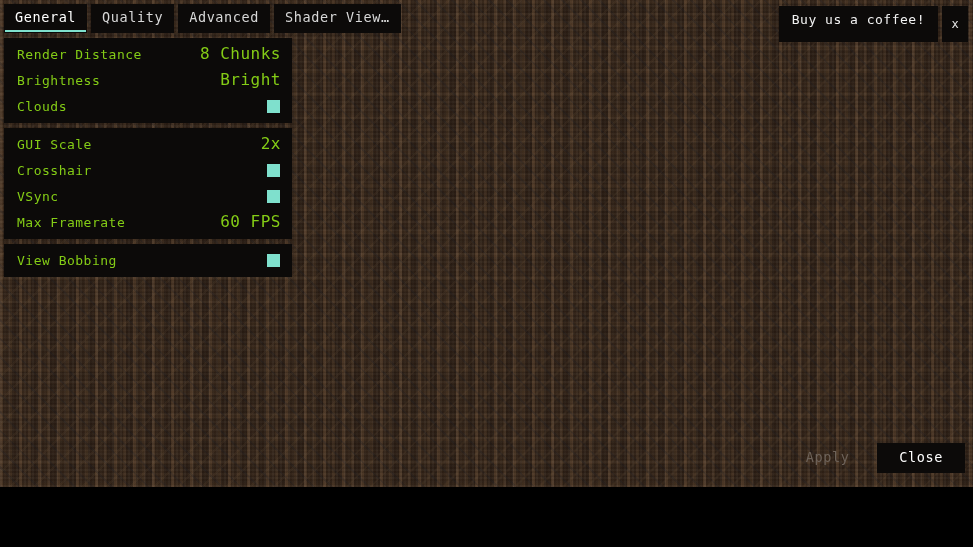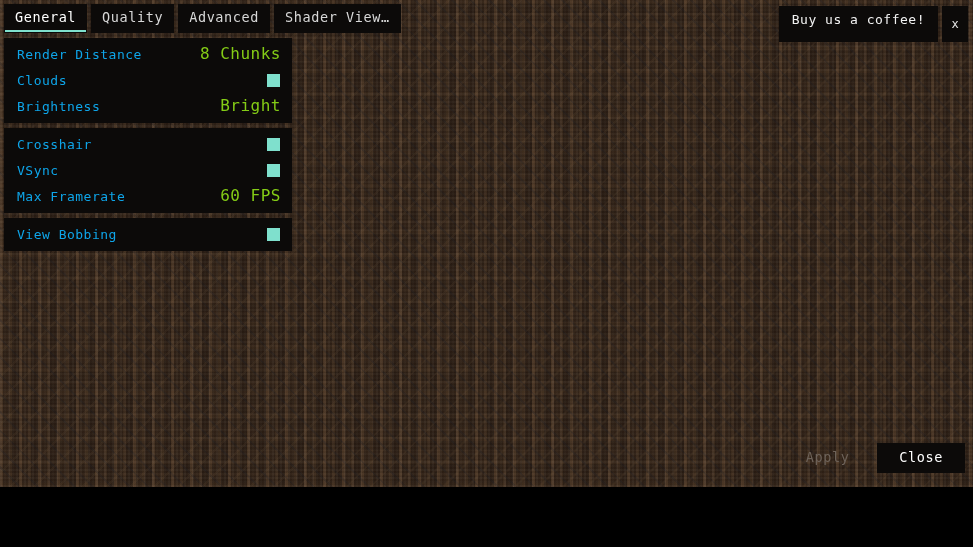--- a/index.html
+++ b/index.html
@@ -160,21 +160,21 @@
   }
   .option-row {
     display: flex;
     align-items: center;
     justify-content: space-between;
     height: 26px;
     padding: 0 11px 0 13px;
     cursor: pointer;
   }
   .option-label {
-    color: #0ea5e9;
+    color: #84cc16;
     font-size: 13px;
     letter-spacing: 0.5px;
     line-height: 1;
     white-space: nowrap;
   }
   .option-value {
     color: #84cc16;
     font-size: 16px;
     letter-spacing: 0.5px;
     line-height: 1;
@@ -248,31 +248,35 @@
     <div id="close-x-button">x</div>
   </div>
 
   <div id="settings-panel" class="layer">
       <div class="option-group">
         <div class="option-row">
           <span class="option-label">Render Distance</span>
           <span class="option-value">8 Chunks</span>
         </div>
         <div class="option-row">
+          <span class="option-label">Brightness</span>
+          <span class="option-value">Bright</span>
+        </div>
+        <div class="option-row">
           <span class="option-label">Clouds</span>
           <span class="checkbox checked">
             <span class="core"></span>
           </span>
         </div>
-        <div class="option-row">
-          <span class="option-label">Brightness</span>
-          <span class="option-value">Bright</span>
-        </div>
       </div>
       <div class="option-group">
+        <div class="option-row">
+          <span class="option-label">GUI Scale</span>
+          <span class="option-value">2x</span>
+        </div>
         <div class="option-row">
           <span class="option-label">Crosshair</span>
           <span class="checkbox checked">
             <span class="core"></span>
           </span>
         </div>
         <div class="option-row">
           <span class="option-label">VSync</span>
           <span class="checkbox checked">
             <span class="core"></span>

